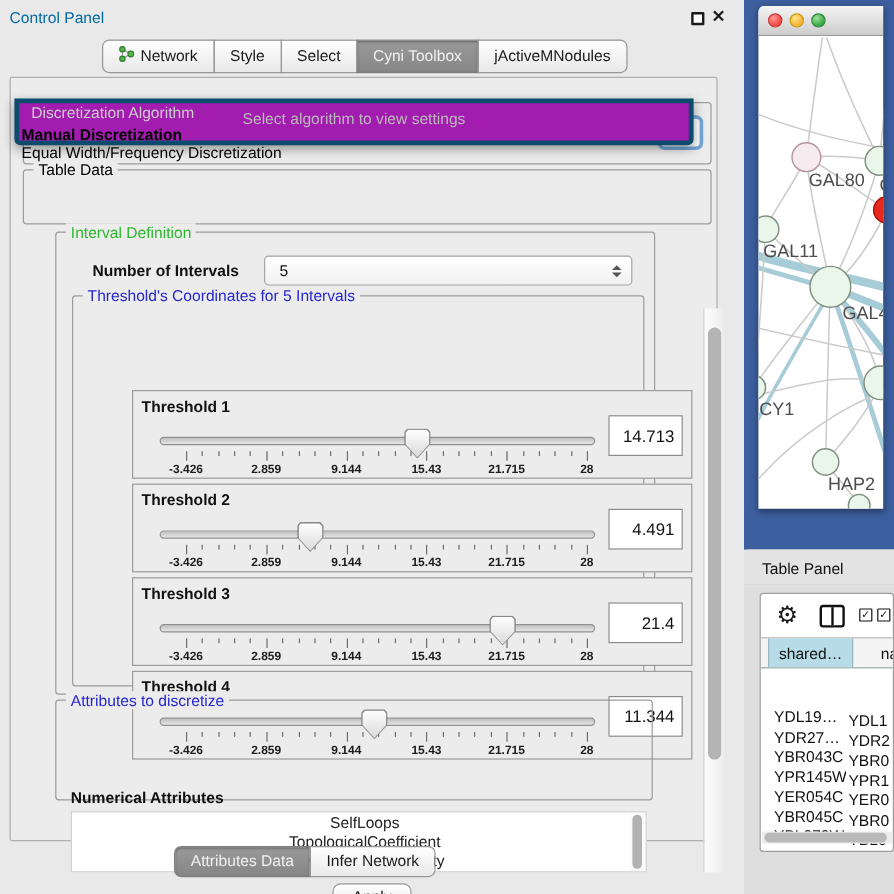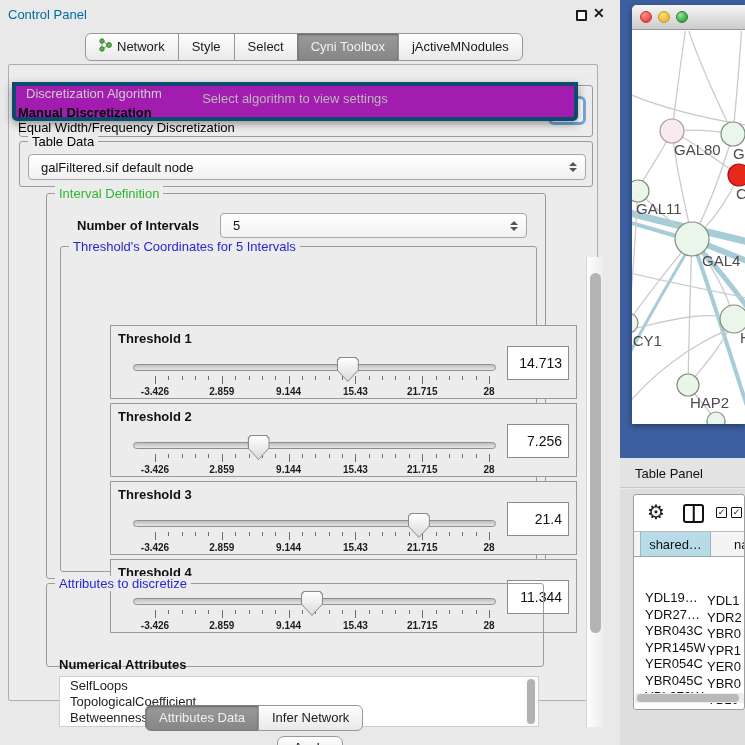--- a/index.html
+++ b/index.html
@@ -66,30 +66,30 @@
   .tick { position:absolute; top:50px; width:1px; background:#6d6d6d; }
   .tick.major { height:8px; }
   .tick.minor { height:4px; }
   .ticklab { position:absolute; top:60px; transform:translateX(-50%); font-size:10px; font-weight:bold; color:#1c1c1c; white-space:nowrap; }
   .tvalue { position:absolute; left:396px; top:20px; width:62px; height:34px; background:#fff; border:1px solid #8b8b8b;
             font-size:14px; color:#111; text-align:right; line-height:32px; padding-right:6px; }
 
   
   .attr-sub { position:absolute; left:50px; top:592px; font-size:13px; font-weight:bold; color:#111; }
   .attr-list { position:absolute; left:50px; top:611px; width:480px; height:51px; background:#fff; border:1px solid #cfcfcf; overflow:hidden; }
-  .attr-item { font-size:13px; color:#222; padding:1px 0 1px 10px; height:16px; }
+  .attr-item { font-size:13px; color:#222; padding:1px 0 1px 10px; height:16px;text-align:center; }
   .attr-sb { position:absolute; right:1px; top:1px; width:12px; height:48px; background:#fafafa; }
   .attr-sb i { position:absolute; left:2px; top:1px; width:8px; height:45px; background:#b2b2b2; border-radius:5px; }
 
   .apply-btn { position:absolute; left:268px; top:671px; width:66px; height:23px; border:1px solid #999; border-radius:7px;
                background:linear-gradient(#fefefe,#e7e7e7); font-size:13px; color:#111; text-align:center; line-height:21px; }
 
   
   .desktop-blue { position:absolute; left:620px; top:0; width:125px; height:458px; background:#3d5f9f; }
-  .net-window { position:absolute; left:632px; top:5px; width:113px; height:419px; background:#fff; border-radius:5px 0 0 0;
+  .net-window { position:absolute; left:632px; top:5px; width:104px; height:419px; background:#fff; border-radius:5px 0 0 0;
                 box-shadow:0 2px 6px rgba(0,0,0,.4); overflow:hidden; }
   .net-titlebar { position:absolute; left:0; top:0; width:100%; height:25px; background:linear-gradient(#f5f5f5,#cccccc);
                   border-bottom:1px solid #9a9a9a; }
   .tl { position:absolute; top:6px; width:12px; height:12px; border-radius:50%; }
   .tl.red { left:8px; background:radial-gradient(circle at 35% 30%, #ff9a96, #ee4b44 65%); border:1px solid #c33; }
   .tl.yel { left:26px; background:radial-gradient(circle at 35% 30%, #ffe28a, #f4b53b 65%); border:1px solid #c90; }
   .tl.grn { left:44px; background:radial-gradient(circle at 35% 30%, #9fe09a, #3cab47 65%); border:1px solid #283; }
   .net-canvas { position:absolute; left:0; top:26px; width:113px; height:393px; }
 
   .tablepanel-head { position:absolute; left:620px; top:458px; width:125px; height:30px; background:#e3e3e3;
@@ -153,27 +153,20 @@
         <span>jActiveMNodules</span>
       </div>
     </div>
 
   <div class="main-panel">
 
     <div class="groupbox" style="left:10px; top:20px; width:574px; height:52px;"></div>
 
     <div class="groupbox" style="left:10px; top:76px; width:574px; height:46px;">
       <span class="gtitle">Table Data</span>
-      <div class="combo" style="left:8px; top:12px; width:558px; height:26px;">
-        <span class="val">galFiltered.sif default node</span>
-        <span class="spin">
-            <i class="up"></i>
-            <i class="dn"></i>
-          </span>
-      </div>
     </div>
 
     <div class="vsb-track">
         <div class="vsb-thumb"></div>
       </div>
 
     <div class="groupbox" style="left:37px; top:128px; width:500px; height:386px;">
       <span class="gtitle green">Interval Definition</span>
       <span style="position:absolute; left:30px; top:24px; font-size:13px; font-weight:bold; color:#111;">Number of Intervals</span>
       <div class="combo" style="left:173px; top:19px; width:307px; height:25px;">
@@ -259,21 +252,21 @@
             <div class="ticklab" style="left: 311.2px;">21.715</div>
             <div class="tick minor" style="left: 324.56px;"></div>
             <div class="tick minor" style="left: 337.92px;"></div>
             <div class="tick minor" style="left: 351.28px;"></div>
             <div class="tick minor" style="left: 364.64px;"></div>
             <div class="tick major" style="left: 378px;"></div>
             <div class="ticklab" style="left: 378px;">28</div>
             <div class="thumb-o" style="left: 136.539px;">
               <div class="thumb-i"></div>
             </div>
-            <div class="tvalue">7.256</div>
+            <div class="tvalue">4.491</div>
           </div>
           <div class="tpanel" style="top: 287px;">
             <div class="tlabel">Threshold 3</div>
             <div class="track"></div>
             <div class="tick major" style="left: 44px;"></div>
             <div class="ticklab" style="left: 44px;">-3.426</div>
             <div class="tick minor" style="left: 57.36px;"></div>
             <div class="tick minor" style="left: 70.72px;"></div>
             <div class="tick minor" style="left: 84.08px;"></div>
             <div class="tick minor" style="left: 97.44px;"></div>

